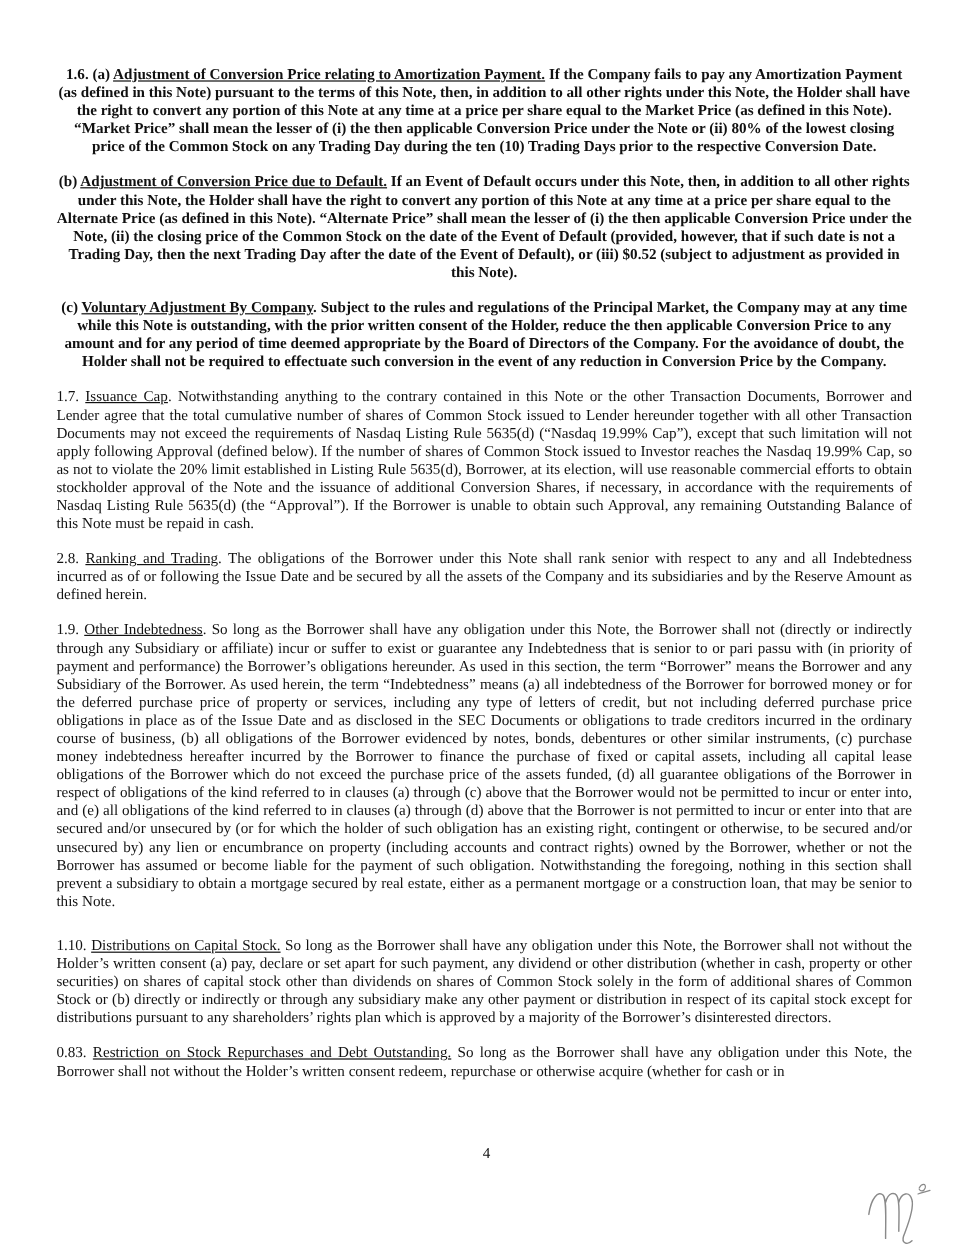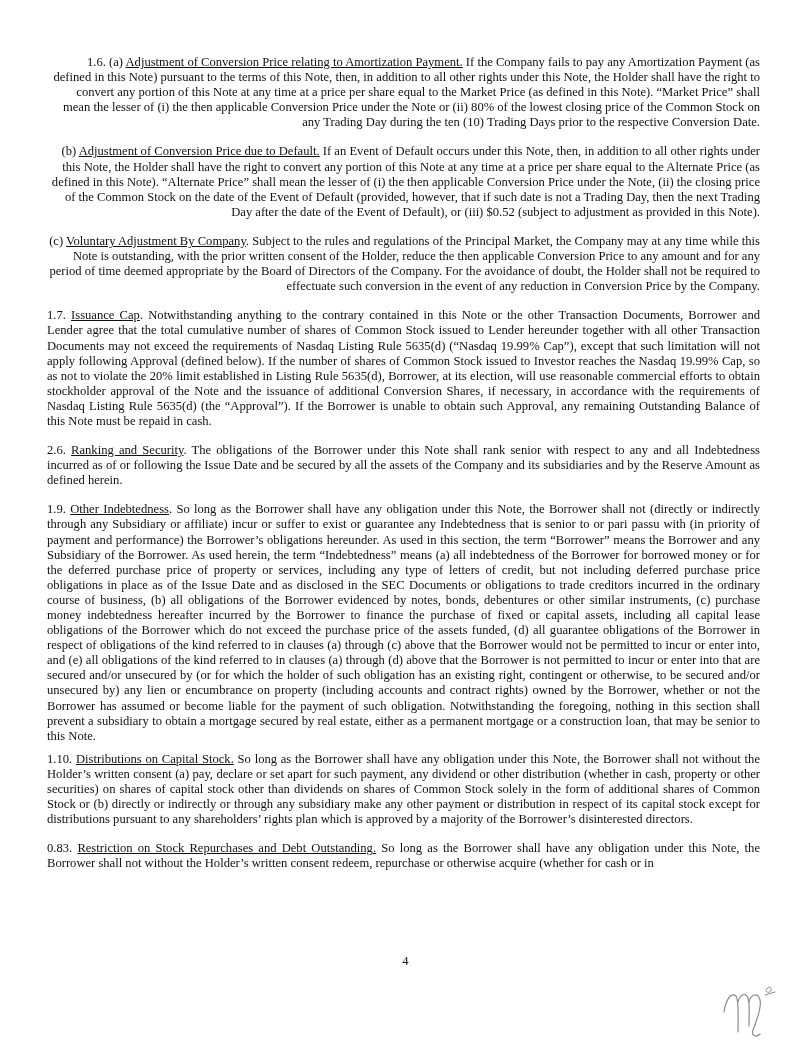--- a/index.html
+++ b/index.html
@@ -23,57 +23,58 @@
       font-size: 12.6px;
       line-height: 15.1px;
     }
     .para {
       margin: 0 0 14px 0;
     }
     .para.justify {
       text-align: justify;
     }
     .para.left {
-      text-align: right;
+      text-align: center;
+      font-weight: bold;
     }
     .u {
       text-decoration: underline;
       text-underline-offset: 1px;
     }
     .page-number {
       position: absolute;
       top: 954px;
       left: 0;
       width: 811px;
       text-align: center;
       font-size: 12.6px;
     }
     .initials {
       position: absolute;
       left: 718px;
       top: 980px;
       width: 70px;
       height: 60px;
     }
-    .gap-large { margin-bottom: 8px; }
+    .gap-large { margin-bottom: 22px; }
   </style>
 </head>
 <body>
 
 <div class="page">
 
   <p class="para left"><span>1.6. (a) </span><span class="u">Adjustment of Conversion Price relating to Amortization Payment.</span><span> If the Company fails to pay any Amortization Payment (as defined in this Note) pursuant to the terms of this Note, then, in addition to all other rights under this Note, the Holder shall have the right to convert any portion of this Note at any time at a price per share equal to the Market Price (as defined in this Note). “Market Price” shall mean the lesser of (i) the then applicable Conversion Price under the Note or (ii) 80% of the lowest closing price of the Common Stock on any Trading Day during the ten (10) Trading Days prior to the respective Conversion Date.</span></p>
 
   <p class="para left"><span>(b) </span><span class="u">Adjustment of Conversion Price due to Default.</span><span> If an Event of Default occurs under this Note, then, in addition to all other rights under this Note, the Holder shall have the right to convert any portion of this Note at any time at a price per share equal to the Alternate Price (as defined in this Note). “Alternate Price” shall mean the lesser of (i) the then applicable Conversion Price under the Note, (ii) the closing price of the Common Stock on the date of the Event of Default (provided, however, that if such date is not a Trading Day, then the next Trading Day after the date of the Event of Default), or (iii) $0.52 (subject to adjustment as provided in this Note).</span></p>
 
   <p class="para left"><span>(c) </span><span class="u">Voluntary Adjustment By Company</span><span>. Subject to the rules and regulations of the Principal Market, the Company may at any time while this Note is outstanding, with the prior written consent of the Holder, reduce the then applicable Conversion Price to any amount and for any period of time deemed appropriate by the Board of Directors of the Company. For the avoidance of doubt, the Holder shall not be required to effectuate such conversion in the event of any reduction in Conversion Price by the Company.</span></p>
 
   <p class="para justify"><span>1.7. </span><span class="u">Issuance Cap</span><span>. Notwithstanding anything to the contrary contained in this Note or the other Transaction Documents, Borrower and Lender agree that the total cumulative number of shares of Common Stock issued to Lender hereunder together with all other Transaction Documents may not exceed the requirements of Nasdaq Listing Rule 5635(d) (“Nasdaq 19.99% Cap”), except that such limitation will not apply following Approval (defined below). If the number of shares of Common Stock issued to Investor reaches the Nasdaq 19.99% Cap, so as not to violate the 20% limit established in Listing Rule 5635(d), Borrower, at its election, will use reasonable commercial efforts to obtain stockholder approval of the Note and the issuance of additional Conversion Shares, if necessary, in accordance with the requirements of Nasdaq Listing Rule 5635(d) (the “Approval”). If the Borrower is unable to obtain such Approval, any remaining Outstanding Balance of this Note must be repaid in cash.</span></p>
 
-  <p class="para justify"><span>2.6. </span><span class="u">Ranking and Security</span><span>. The obligations of the Borrower under this Note shall rank senior with respect to any and all Indebtedness incurred as of or following the Issue Date and be secured by all the assets of the Company and its subsidiaries and by the Reserve Amount as defined herein.</span></p>
+  <p class="para justify"><span>2.8. </span><span class="u">Ranking and Trading</span><span>. The obligations of the Borrower under this Note shall rank senior with respect to any and all Indebtedness incurred as of or following the Issue Date and be secured by all the assets of the Company and its subsidiaries and by the Reserve Amount as defined herein.</span></p>
 
   <p class="para justify gap-large"><span>1.9. </span><span class="u">Other Indebtedness</span><span>. So long as the Borrower shall have any obligation under this Note, the Borrower shall not (directly or indirectly through any Subsidiary or affiliate) incur or suffer to exist or guarantee any Indebtedness that is senior to or pari passu with (in priority of payment and performance) the Borrower’s obligations hereunder.  As used in this section, the term “Borrower” means the Borrower and any Subsidiary of the Borrower. As used herein, the term “Indebtedness” means (a) all indebtedness of the Borrower for borrowed money or for the deferred purchase price of property or services, including any type of letters of credit, but not including deferred purchase price obligations in place as of the Issue Date and as disclosed in the SEC Documents or obligations to trade creditors incurred in the ordinary course of business, (b) all obligations of the Borrower evidenced by notes, bonds, debentures or other similar instruments, (c) purchase money indebtedness hereafter incurred by the Borrower to finance the purchase of fixed or capital assets, including all capital lease obligations of the Borrower which do not exceed the purchase price of the assets funded, (d) all guarantee obligations of the Borrower in respect of obligations of the kind referred to in clauses (a) through (c) above that the Borrower would not be permitted to incur or enter into, and (e) all obligations of the kind referred to in clauses (a) through (d) above that the Borrower is not permitted to incur or enter into that are secured and/or unsecured by (or for which the holder of such obligation has an existing right, contingent or otherwise, to be secured and/or unsecured by) any lien or encumbrance on property (including accounts and contract rights) owned by the Borrower, whether or not the Borrower has assumed or become liable for the payment of such obligation. Notwithstanding the foregoing, nothing in this section shall prevent a subsidiary to obtain a mortgage secured by real estate, either as a permanent mortgage or a construction loan, that may be senior to this Note.</span></p>
 
   <p class="para justify"><span>1.10. </span><span class="u">Distributions on Capital Stock.</span><span> So long as the Borrower shall have any obligation under this Note, the Borrower shall not without the Holder’s written consent (a) pay, declare or set apart for such payment, any dividend or other distribution (whether in cash, property or other securities) on shares of capital stock other than dividends on shares of Common Stock solely in the form of additional shares of Common Stock or (b) directly or indirectly or through any subsidiary make any other payment or distribution in respect of its capital stock except for distributions pursuant to any shareholders’ rights plan which is approved by a majority of the Borrower’s disinterested directors.</span></p>
 
   <p class="para justify"><span>0.83. </span><span class="u">Restriction on Stock Repurchases and Debt Outstanding.</span><span> So long as the Borrower shall have any obligation under this Note, the Borrower shall not without the Holder’s written consent redeem, repurchase or otherwise acquire (whether for cash or in</span></p>
 
 </div>
 
 <div class="page-number">4</div>

